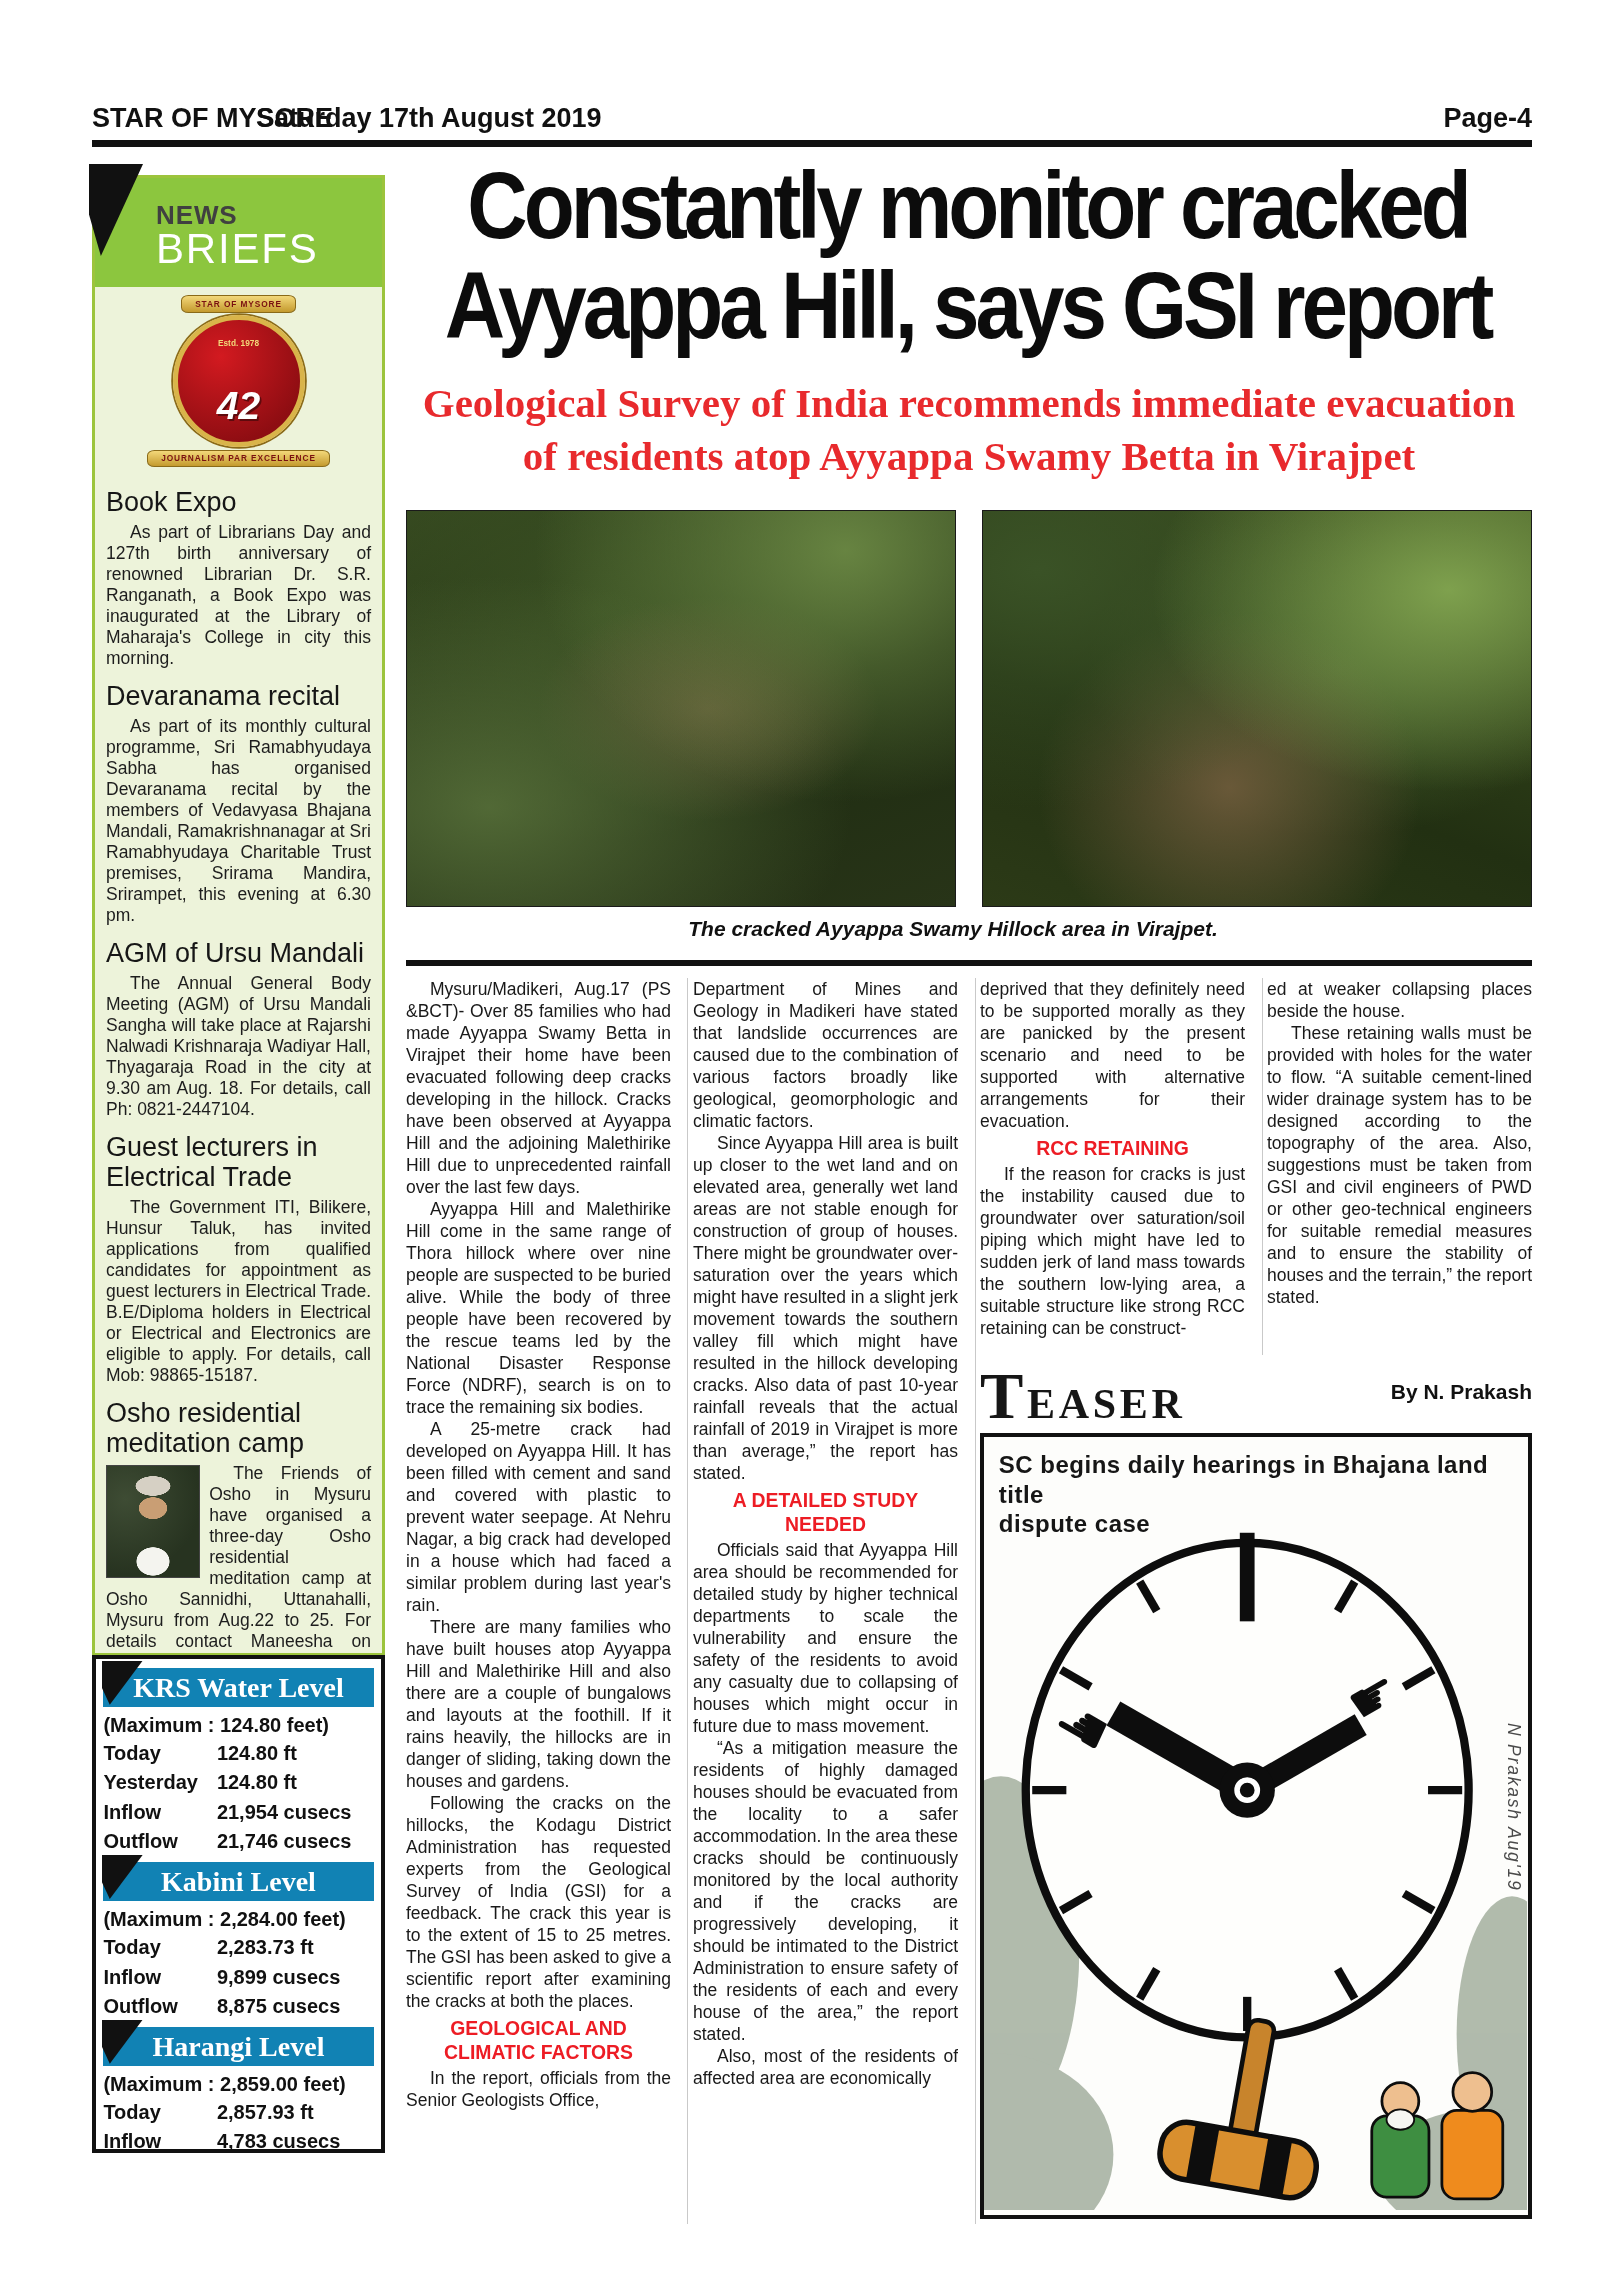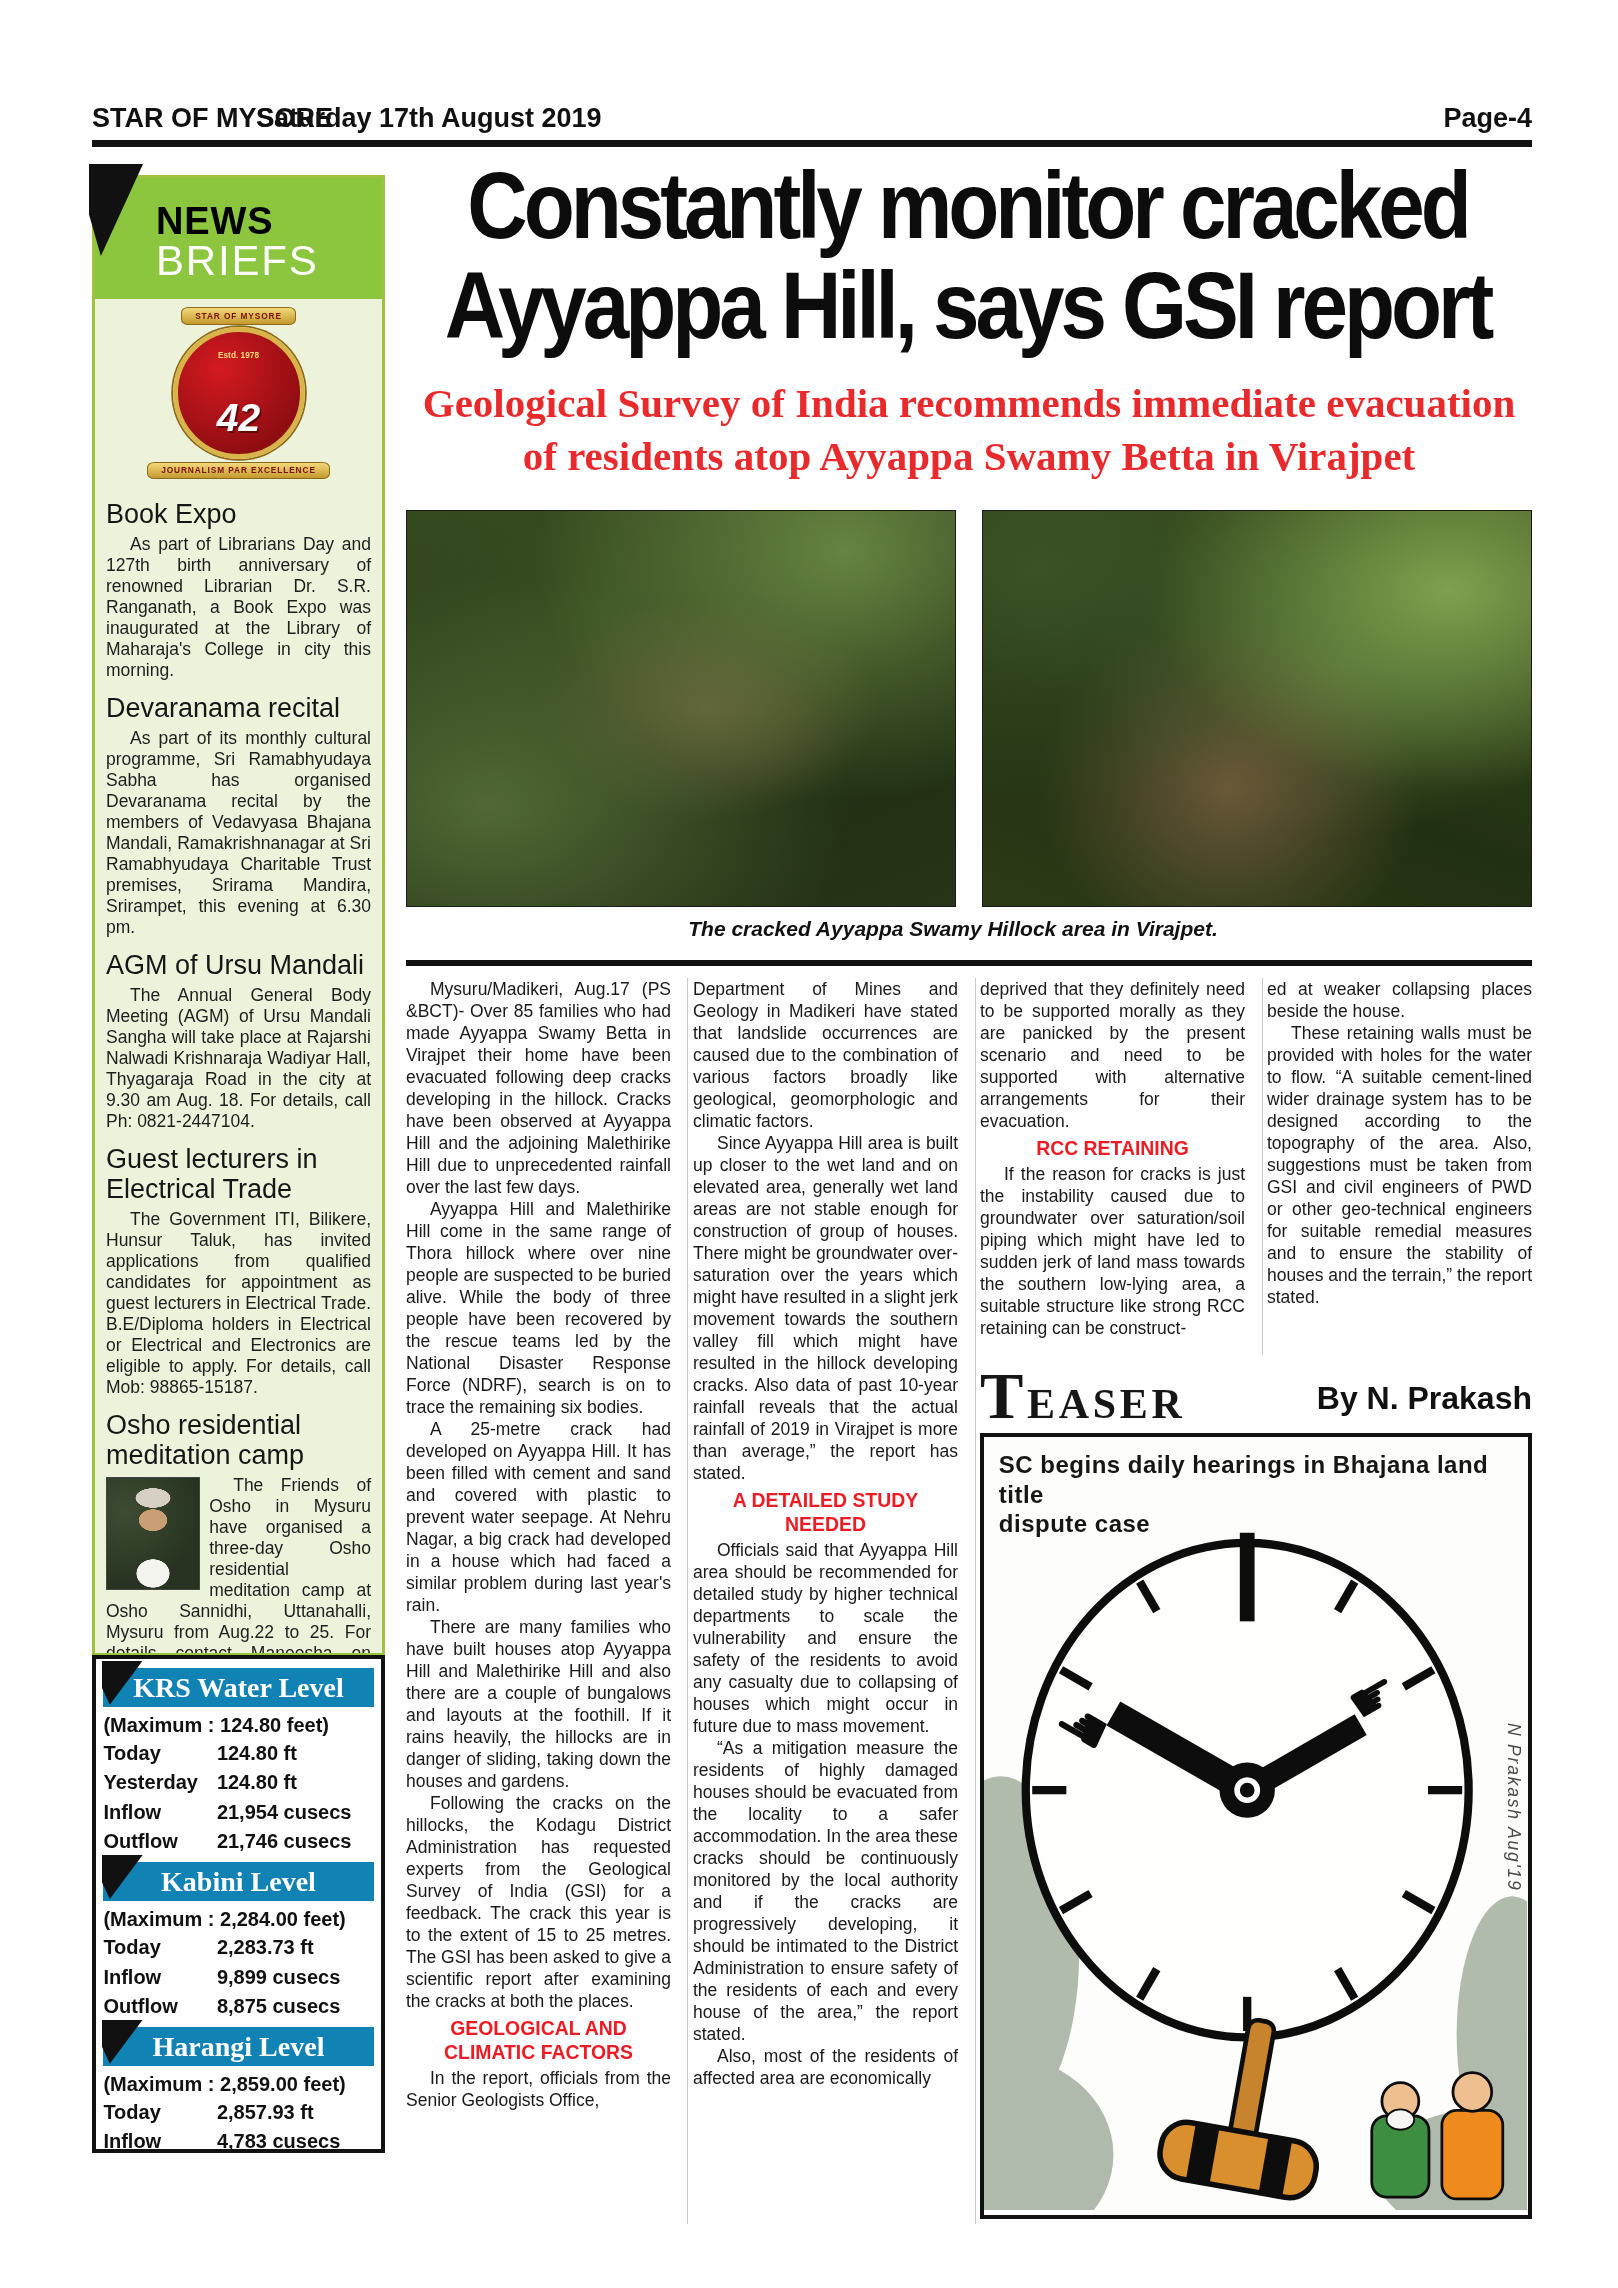--- a/index.html
+++ b/index.html
@@ -12,21 +12,21 @@
   .mh-date{position:absolute;left:164px;top:0;}
   .mh-page{position:absolute;right:0;top:0;}
   .mh-rule{position:absolute;left:92px;top:140px;width:1440px;height:7.4px;background:#111;}
 
   
   .briefs-box{position:absolute;left:92px;top:175px;width:293px;height:1481px;background:#edf3da;
               border:3.7px solid #9cc43c;box-sizing:border-box;overflow:hidden;}
   .briefs-corner{position:absolute;left:89px;top:164px;width:54px;height:92px;background:#111;
                  clip-path:polygon(0 0,100% 0,22% 100%,0 55%);z-index:5;}
   .briefs-head{background:#8cc63e;padding:24px 9.2px 16.6px 61px;line-height:1.0;}
-  .briefs-head .l1{font-size:38px;font-weight:bold;color:#000000;letter-spacing:0.9px;}
+  .briefs-head .l1{font-size:26px;font-weight:bold;color:#404040;letter-spacing:0.9px;}
   .briefs-head .l2{font-size:42px;color:#fff;letter-spacing:1.8px;font-weight:normal;}
   .logo{position:relative;height:185px;margin:7.4px 0 1.8px;text-align:center;}
   .logo-ribbon{display:inline-block;background:linear-gradient(#f3d87a,#c49a2e);color:#7a1010;
                font-size:8.3px;font-weight:bold;padding:2.8px 13px;border-radius:7.4px/5.5px;border:0.9px solid #8a6a18;letter-spacing:0.9px;}
   .logo-circle{width:122px;height:122px;margin:1.8px auto;border-radius:50%;
                background:radial-gradient(circle at 35% 30%,#d31a20,#8e0d12 75%);
                border:5.5px solid #d9b44a;box-shadow:0 0 0 1.8px #8a6a18;
                display:flex;flex-direction:column;align-items:center;justify-content:center;gap:39px;}
   .logo-estd{font-size:8.3px;color:#f3d87a;font-weight:bold;}
   .logo-42{font-size:39px;font-weight:bold;color:#fff;line-height:0.95;text-shadow:1.8px 1.8px 0 #5f0a0d;font-style:italic;}
@@ -91,21 +91,21 @@
   .col-rule{position:absolute;top:978px;width:0.9px;background:#c9c9c9;}
   #crule1{left:687px;height:1246px;}
   #crule2{left:975px;height:1246px;}
   #crule3{left:1262px;height:377px;}
 
   
   .teaser-head{position:absolute;left:980px;top:1369px;width:552px;height:57px;}
   .teaser-title{font-family:"Liberation Serif",serif;font-weight:bold;font-size:42px;letter-spacing:3.7px;
                 text-transform:uppercase;color:#161616;display:block;line-height:55px;}
   .teaser-title::first-letter{font-size:65px;}
-  .teaser-by{position:absolute;right:0;top:11px;font-weight:bold;font-size:32px;color:#111;}
+  .teaser-by{position:absolute;right:0;top:11px;font-weight:bold;font-size:21px;color:#111;}
   .cartoon{position:absolute;left:980px;top:1433px;width:552px;height:786px;border:4.6px solid #111;
            box-sizing:border-box;background:#fdfdfb;overflow:hidden;}
   .cartoon-caption{margin:13px 9.2px 0 14.8px;font-size:24px;line-height:29.5px;font-weight:bold;color:#161616;
                    white-space:pre-line;letter-spacing:0.5px;}
   .cartoon svg{position:absolute;left:0;top:81px;}
   .cartoon-sig{position:absolute;right:3.7px;top:286px;writing-mode:vertical-rl;font-style:italic;
                font-size:17.5px;color:#4a4a4a;letter-spacing:1.8px;}
 </style>
 </head>
 <body>

